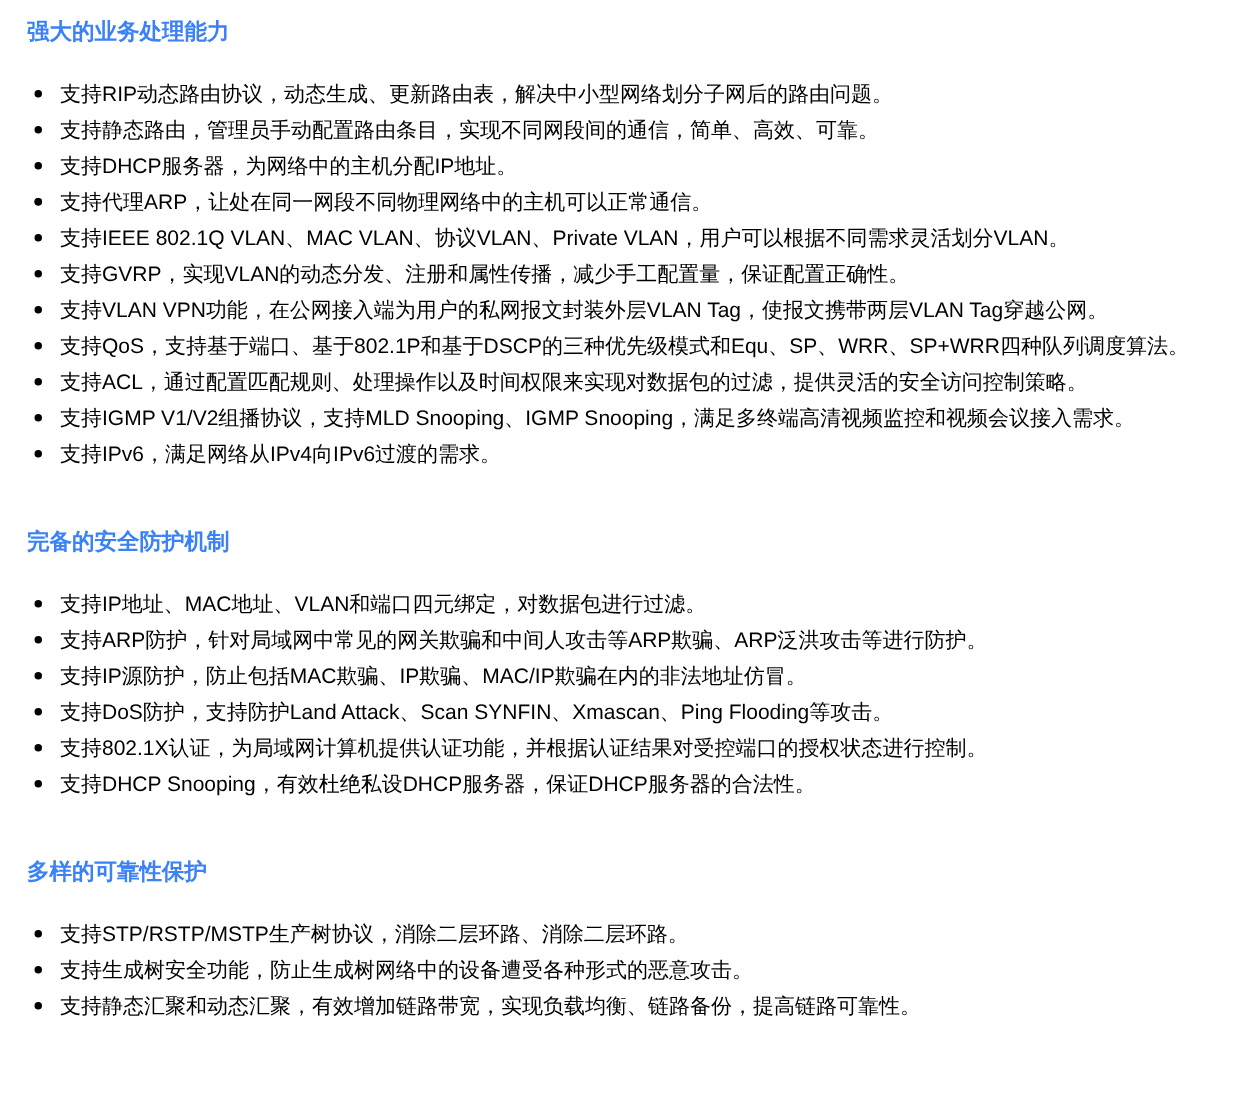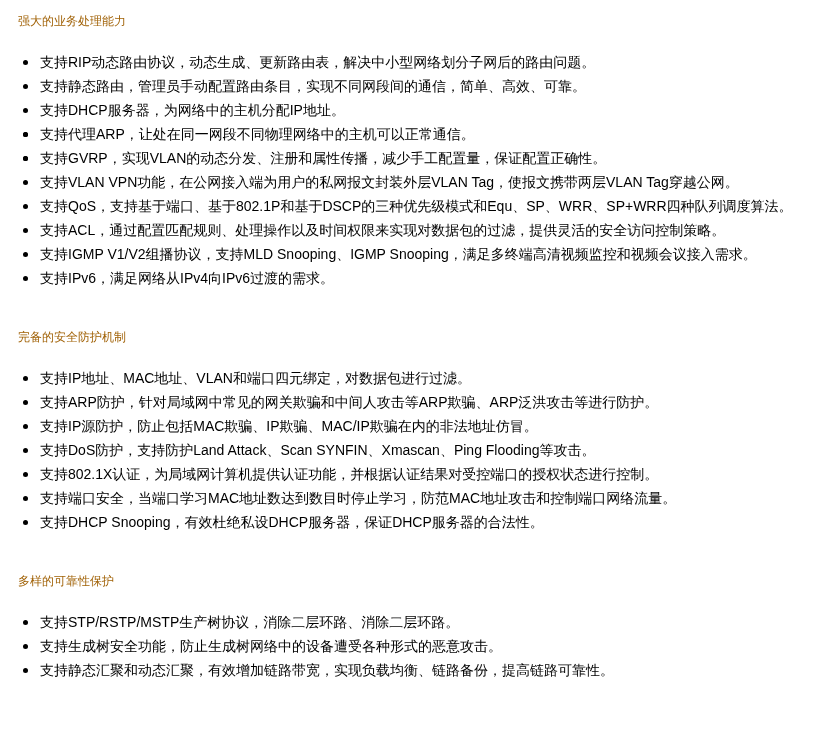--- a/index.html
+++ b/index.html
@@ -13,24 +13,24 @@
     width: 835px;
     height: 740px;
     box-sizing: border-box;
     padding: 12px 0 0 18px;
     overflow: hidden;
   }
   .sec { margin: 0 0 38px 0; }
   .sec:last-child { margin-bottom: 0; }
   .sec-title {
     margin: 0;
-    font-size: 12px;
-    font-weight: normal;
+    font-size: 15px;
+    font-weight: bold;
     line-height: 19px;
-    color: #a16207;
+    color: #3b82f6;
   }
   .bullets {
     list-style: none;
     margin: 19px 0 0 0;
     padding: 0;
   }
   .bullet-item {
     position: relative;
     padding-left: 22px;
     font-size: 14px;
@@ -54,39 +54,38 @@
 <div class="doc">
 
   <section class="sec">
     <h3 class="sec-title">强大的业务处理能力</h3>
     <ul class="bullets">
       <li class="bullet-item"><span class="dot"></span><span>支持RIP动态路由协议，动态生成、更新路由表，解决中小型网络划分子网后的路由问题。</span></li>
       <li class="bullet-item"><span class="dot"></span><span>支持静态路由，管理员手动配置路由条目，实现不同网段间的通信，简单、高效、可靠。</span></li>
       <li class="bullet-item"><span class="dot"></span><span>支持DHCP服务器，为网络中的主机分配IP地址。</span></li>
       <li class="bullet-item"><span class="dot"></span></li>
       <li class="bullet-item"><span class="dot"></span><span>支持代理ARP，让处在同一网段不同物理网络中的主机可以正常通信。</span></li>
-      <li class="bullet-item"><span class="dot"></span></li>
+      <li class="bullet-item"><span class="dot"></span><span>支持IEEE 802.1Q VLAN、MAC VLAN、协议VLAN、Private VLAN，用户可以根据不同需求灵活划分VLAN。</span></li>
       <li class="bullet-item"><span class="dot"></span><span>支持GVRP，实现VLAN的动态分发、注册和属性传播，减少手工配置量，保证配置正确性。</span></li>
       <li class="bullet-item"><span class="dot"></span><span>支持VLAN VPN功能，在公网接入端为用户的私网报文封装外层VLAN Tag，使报文携带两层VLAN Tag穿越公网。</span></li>
       <li class="bullet-item"><span class="dot"></span><span>支持QoS，支持基于端口、基于802.1P和基于DSCP的三种优先级模式和Equ、SP、WRR、SP+WRR四种队列调度算法。</span></li>
       <li class="bullet-item"><span class="dot"></span><span>支持ACL，通过配置匹配规则、处理操作以及时间权限来实现对数据包的过滤，提供灵活的安全访问控制策略。</span></li>
       <li class="bullet-item"><span class="dot"></span><span>支持IGMP V1/V2组播协议，支持MLD Snooping、IGMP Snooping，满足多终端高清视频监控和视频会议接入需求。</span></li>
       <li class="bullet-item"><span class="dot"></span><span>支持IPv6，满足网络从IPv4向IPv6过渡的需求。</span></li>
     </ul>
   </section>
 
   <section class="sec">
     <h3 class="sec-title">完备的安全防护机制</h3>
     <ul class="bullets">
       <li class="bullet-item"><span class="dot"></span><span>支持IP地址、MAC地址、VLAN和端口四元绑定，对数据包进行过滤。</span></li>
       <li class="bullet-item"><span class="dot"></span><span>支持ARP防护，针对局域网中常见的网关欺骗和中间人攻击等ARP欺骗、ARP泛洪攻击等进行防护。</span></li>
       <li class="bullet-item"><span class="dot"></span><span>支持IP源防护，防止包括MAC欺骗、IP欺骗、MAC/IP欺骗在内的非法地址仿冒。</span></li>
       <li class="bullet-item"><span class="dot"></span><span>支持DoS防护，支持防护Land Attack、Scan SYNFIN、Xmascan、Ping Flooding等攻击。</span></li>
       <li class="bullet-item"><span class="dot"></span><span>支持802.1X认证，为局域网计算机提供认证功能，并根据认证结果对受控端口的授权状态进行控制。</span></li>
-      <li class="bullet-item"><span class="dot"></span><span>支持端口安全，当端口学习MAC地址数达到数目时停止学习，防范MAC地址攻击和控制端口网络流量。</span></li>
       <li class="bullet-item"><span class="dot"></span><span>支持DHCP Snooping，有效杜绝私设DHCP服务器，保证DHCP服务器的合法性。</span></li>
     </ul>
   </section>
 
   <section class="sec">
     <h3 class="sec-title">多样的可靠性保护</h3>
     <ul class="bullets">
       <li class="bullet-item"><span class="dot"></span><span>支持STP/RSTP/MSTP生产树协议，消除二层环路、消除二层环路。</span></li>
       <li class="bullet-item"><span class="dot"></span><span>支持生成树安全功能，防止生成树网络中的设备遭受各种形式的恶意攻击。</span></li>
       <li class="bullet-item"><span class="dot"></span><span>支持静态汇聚和动态汇聚，有效增加链路带宽，实现负载均衡、链路备份，提高链路可靠性。</span></li>

